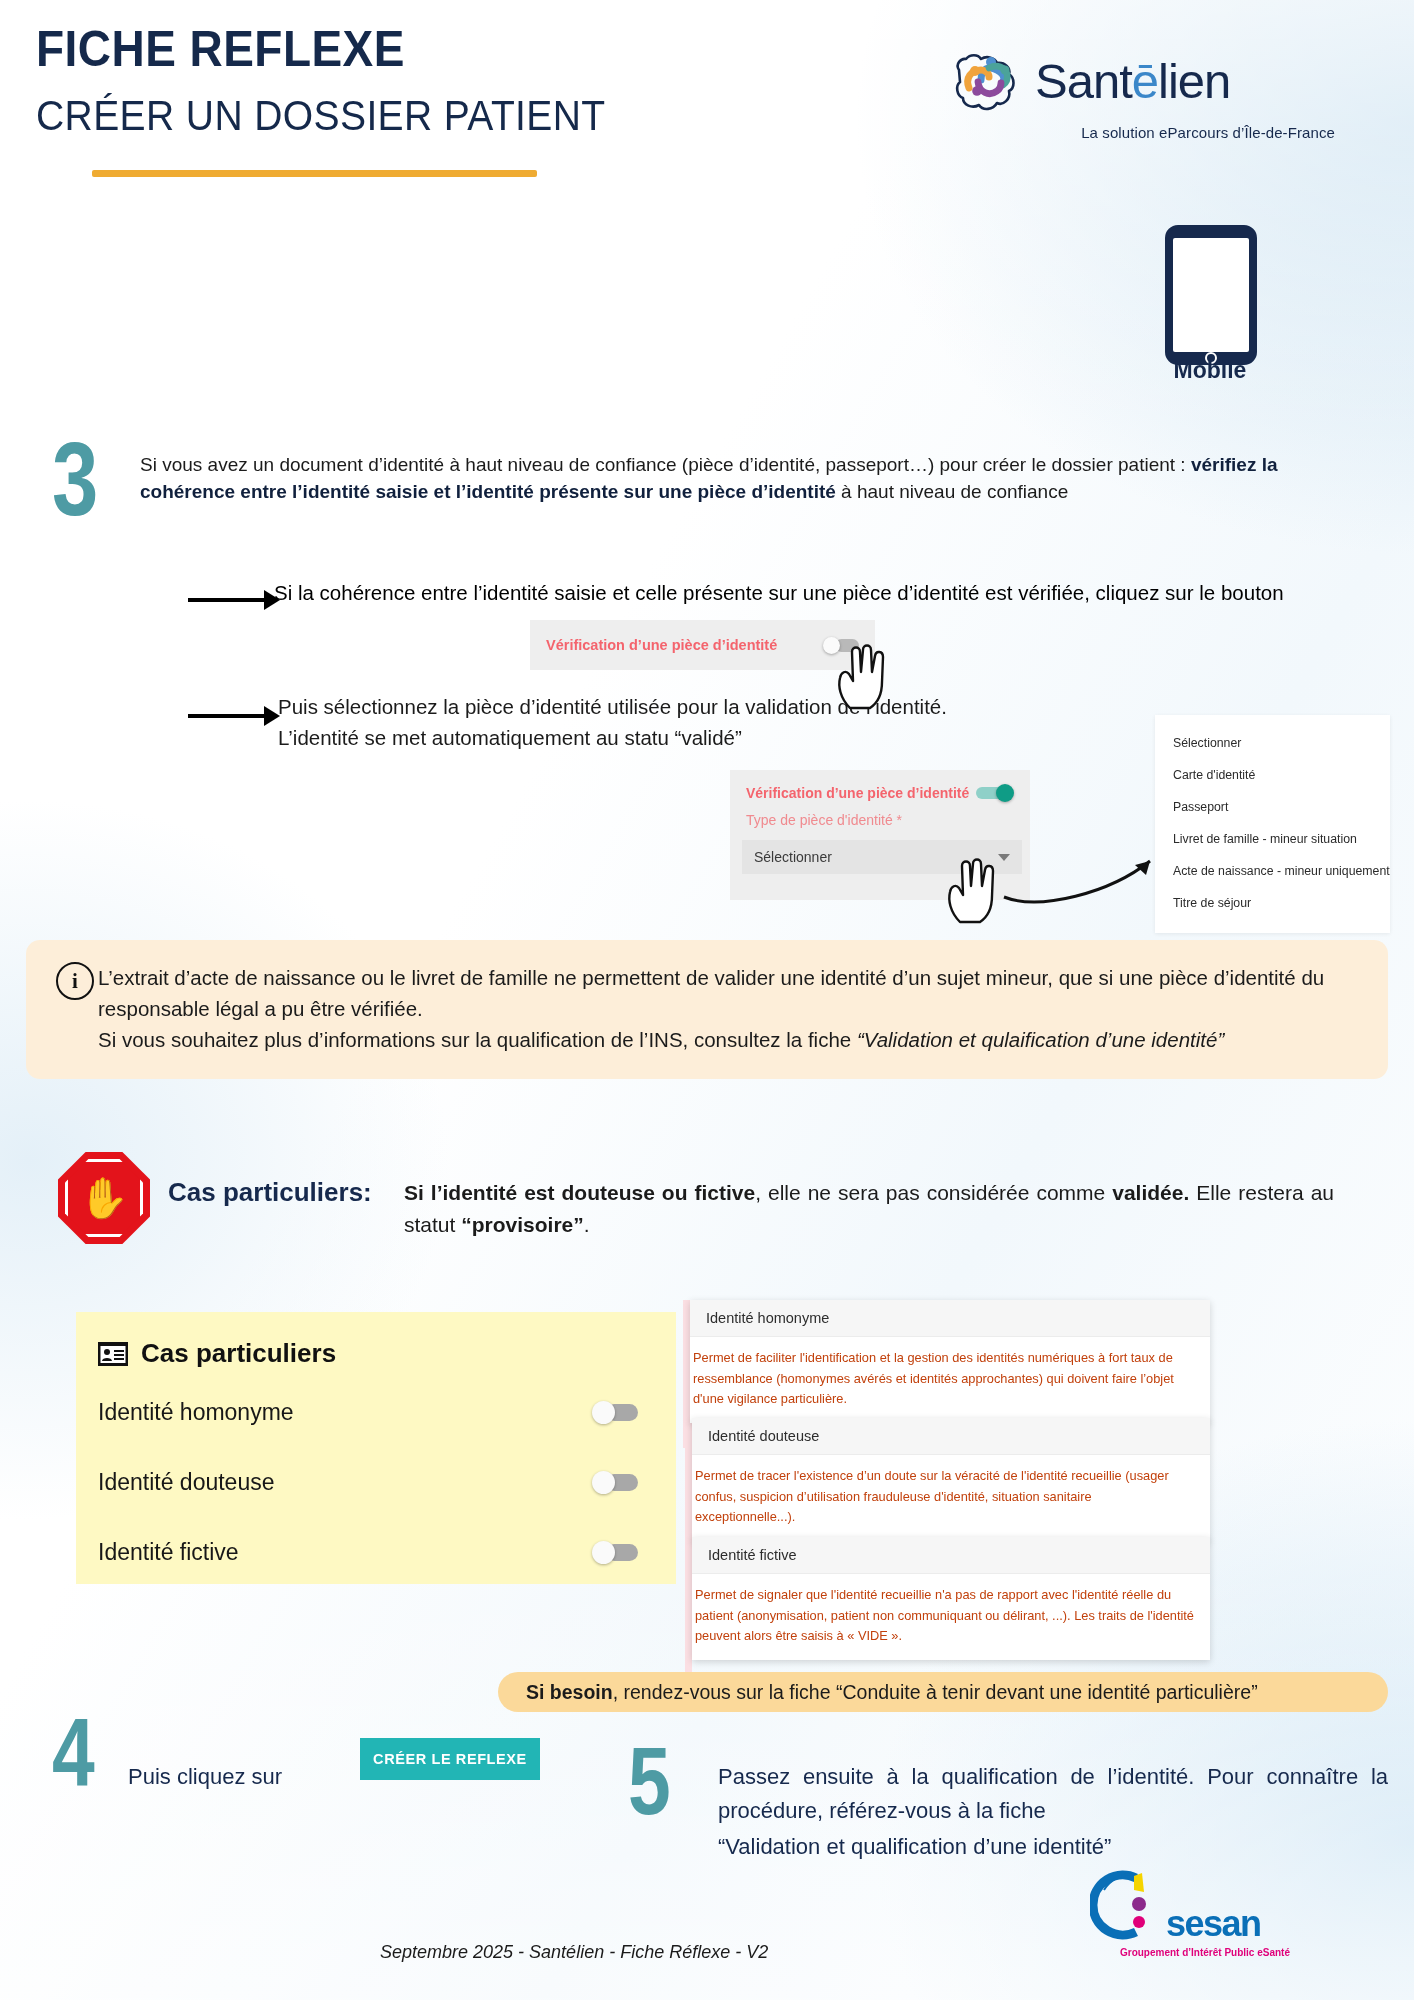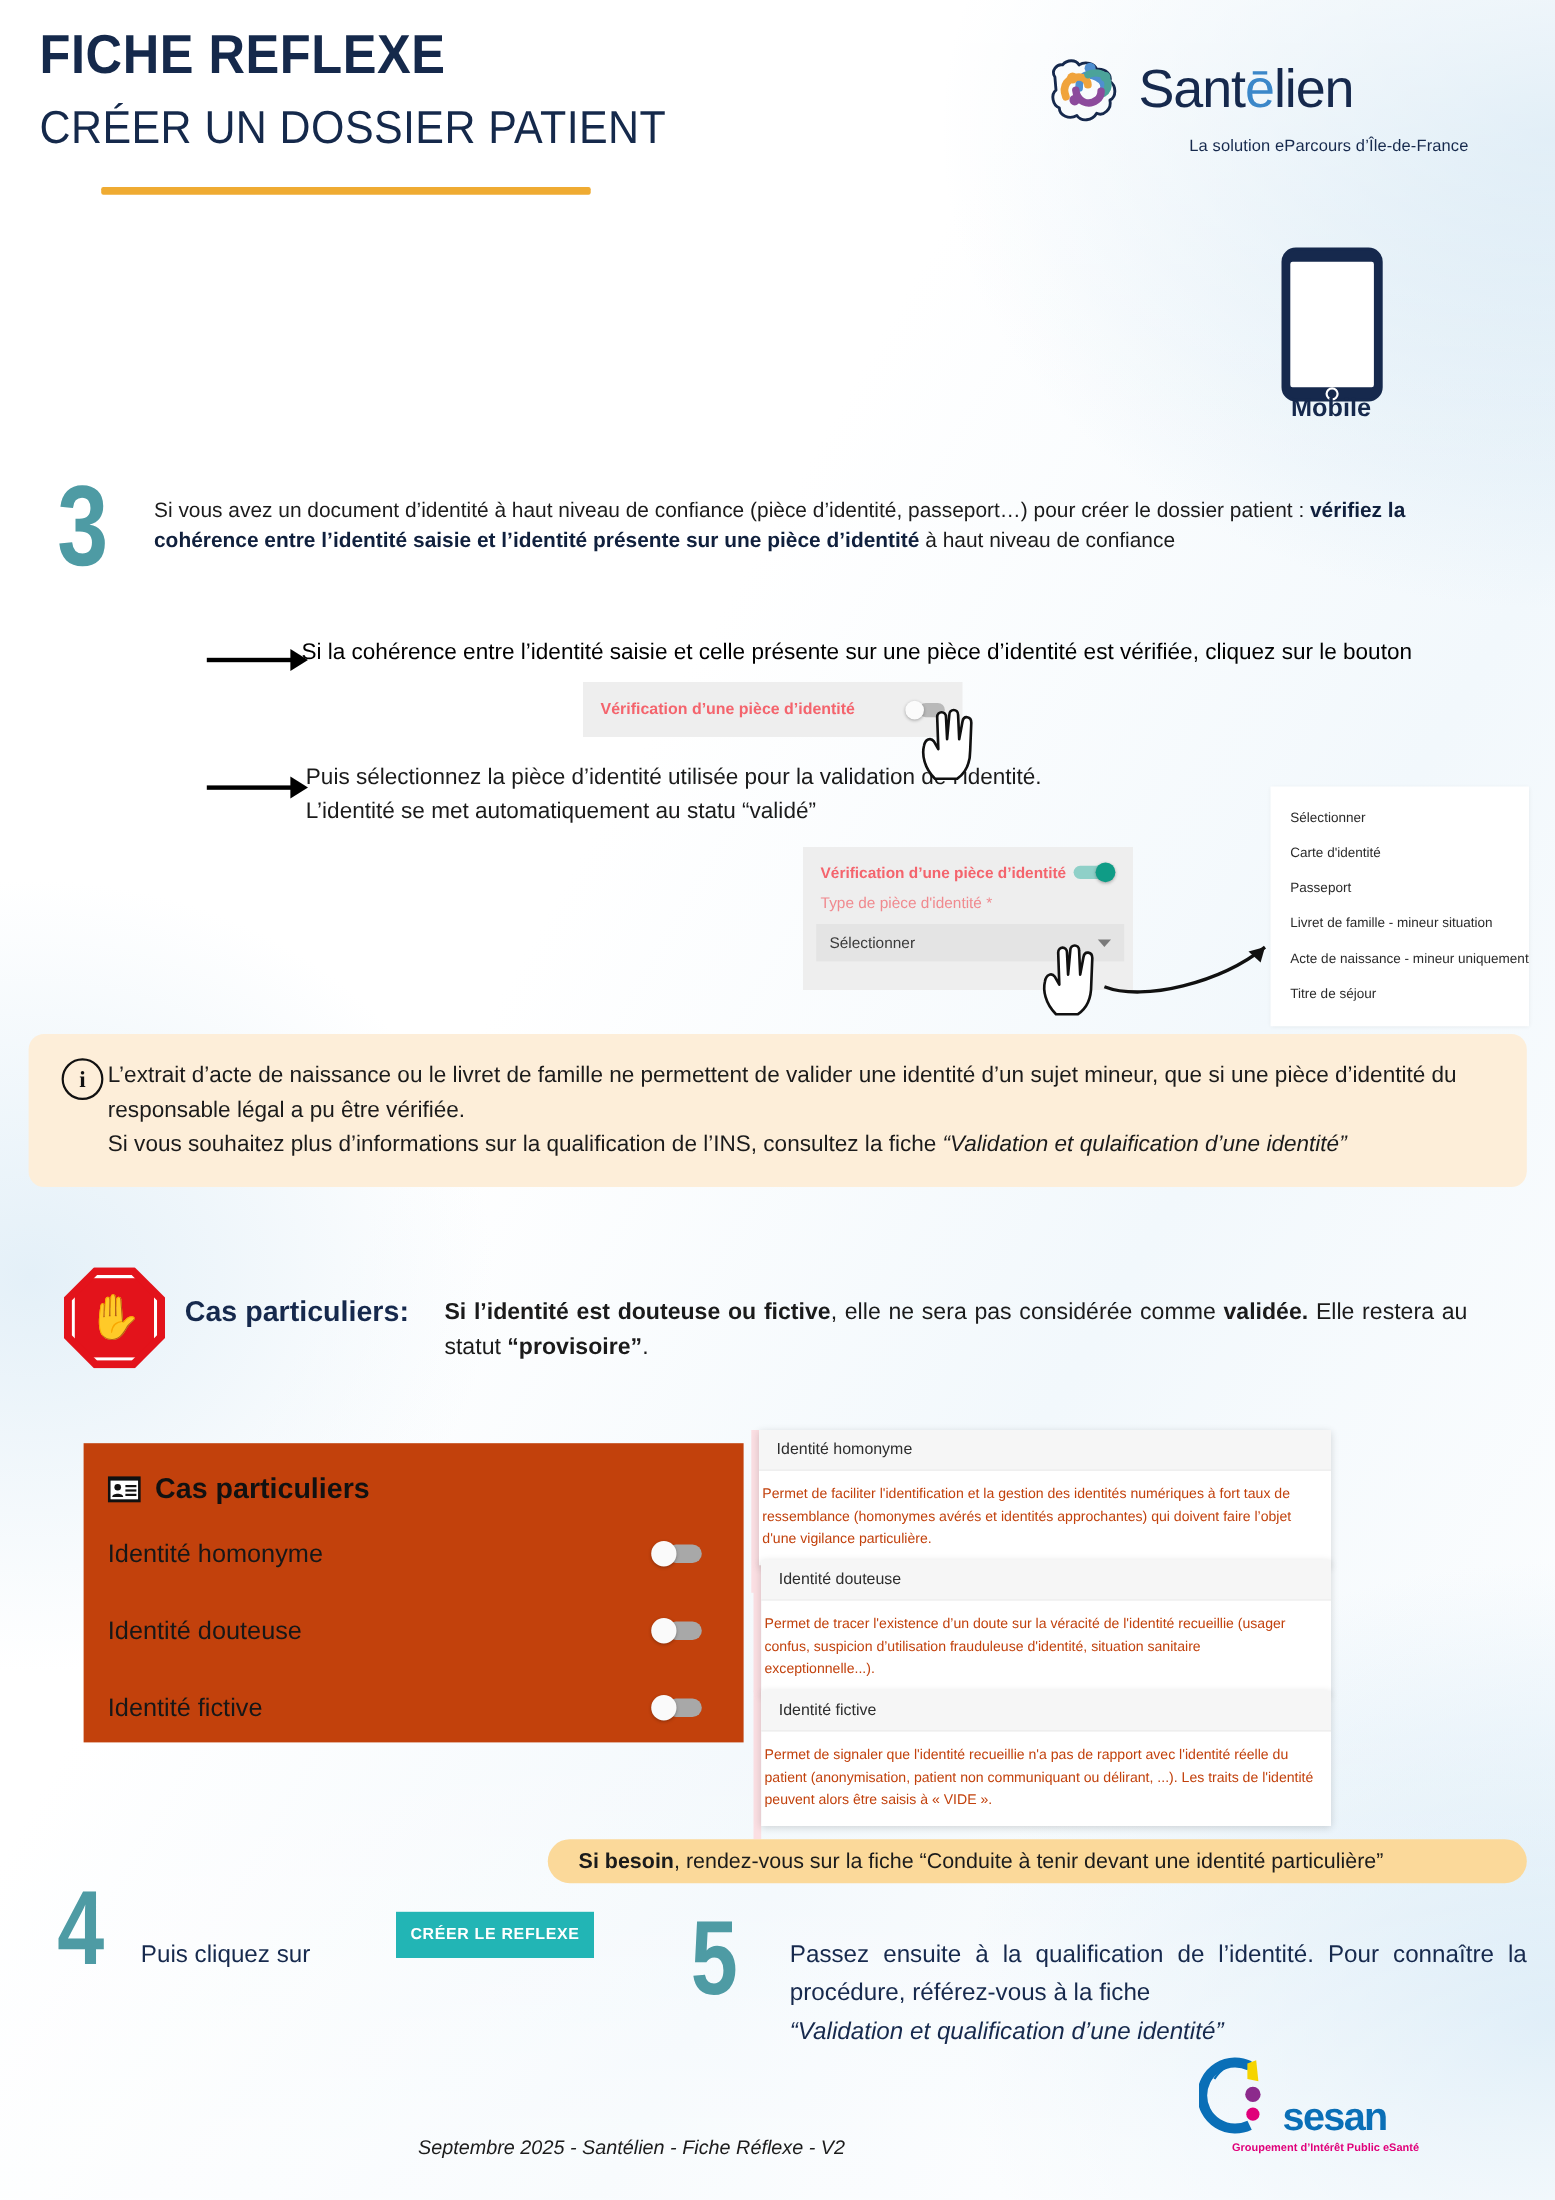--- a/index.html
+++ b/index.html
@@ -171,21 +171,21 @@
     clip-path:polygon(30% 0,70% 0,100% 30%,100% 70%,70% 100%,30% 100%,0 70%,0 30%);
     display:flex;align-items:center;justify-content:center;
   }
   .stop-hand{font-size:40px;line-height:1;color:#fff;}
 
   .cas-label{left:168px;top:1177px;font-size:26px;font-weight:bold;color:#16294d;}
   .cas-text{left:404px;top:1177px;width:930px;font-size:21px;line-height:1.5;color:#1b1b1b;text-align:justify;}
 
   
   .panel{
-    left:76px;top:1312px;width:600px;height:272px;background:#c2410c;
+    left:76px;top:1312px;width:600px;height:272px;background:#fef9c3;
   }
   .panel-head{display:flex;align-items:center;gap:13px;padding:26px 0 0 22px;}
   .idcard-ico{width:30px;height:24px;position:relative;flex:0 0 auto;}
   .panel-title{font-size:26px;font-weight:bold;color:#111;}
   .panel-row{
     display:flex;align-items:center;justify-content:space-between;
     padding:0 38px 0 22px;height:54px;margin-top:16px;
   }
   .panel-row .pr-label{font-size:23px;color:#171717;}
   .ptoggle{width:46px;height:23px;position:relative;}
@@ -222,21 +222,21 @@
   .step4-text{left:128px;top:1764px;font-size:22px;color:#16294d;}
   .btn-creer{
     left:360px;top:1738px;width:180px;height:42px;background:#22b5b5;
     display:flex;align-items:center;justify-content:center;
     font-size:14.5px;font-weight:bold;color:#fff;letter-spacing:.6px;
   }
 
   
   .step5-num{left:628px;top:1740px;font-size:96px;transform:scaleX(.8);transform-origin:left top;}
   .step5-text{left:718px;top:1760px;width:670px;font-size:22px;line-height:1.55;color:#16294d;text-align:justify;}
-  .step5-text .it{font-style:italic;display:block;margin-top:2px;}
+  .step5-text .it{display:block;margin-top:2px;}
 
   
   .footer-note{
     left:380px;top:1942px;width:460px;text-align:left;
     font-size:18px;font-style:italic;color:#1b1b1b;
   }
   .sesan{left:1090px;top:1866px;width:230px;height:116px;}
   .sesan-word{
     font-size:36px;font-weight:bold;color:#0a6fb7;letter-spacing:-1.5px;line-height:1;
     font-family:"Liberation Sans", sans-serif;

